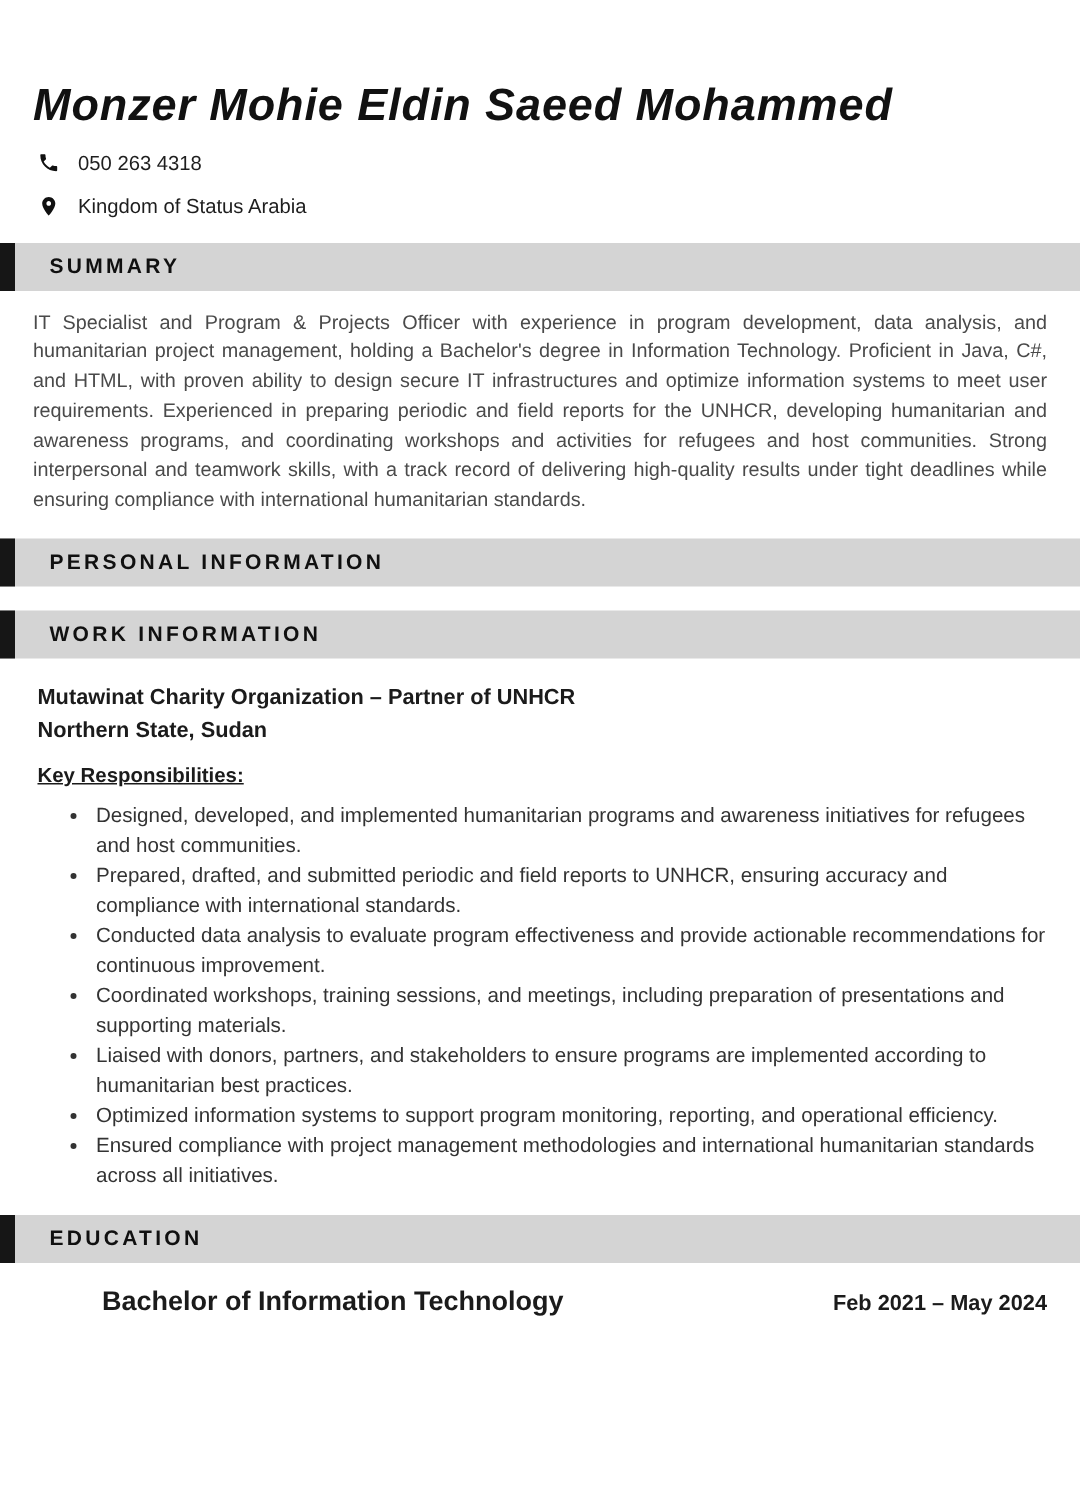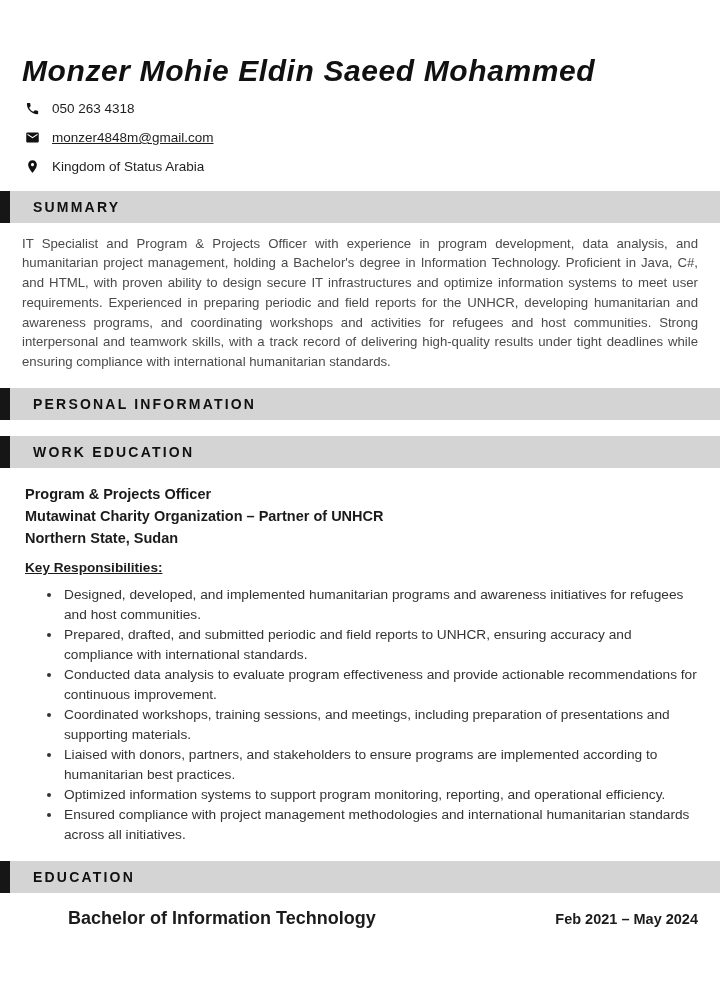--- a/index.html
+++ b/index.html
@@ -126,49 +126,40 @@
       <span class="icon">
         <svg viewBox="0 0 24 24">
             <path d="M6.62 10.79c1.44 2.83 3.76 5.14 6.59 6.59l2.2-2.2c.27-.27.67-.36 1.02-.24 1.12.37 2.33.57 3.57.57.55 0 1 .45 1 1V20c0 .55-.45 1-1 1-9.39 0-17-7.61-17-17 0-.55.45-1 1-1h3.5c.55 0 1 .45 1 1 0 1.25.2 2.45.57 3.57.11.35.03.74-.25 1.02l-2.2 2.2z"></path>
           </svg>
       </span>
       <span class="txt">050 263 4318</span>
     </div>
     <div class="contact-row">
       <span class="icon">
         <svg viewBox="0 0 24 24">
-            <path d="M20 4H4c-1.1 0-1.99.9-1.99 2L2 18c0 1.1.9 2 2 2h16c1.1 0 2-.9 2-2V6c0-1.1-.9-2-2-2zm0 4l-8 5-8-5V6l8 5 8-5v2z"></path>
-          </svg>
-      </span>
-      <a class="txt email-link" href="#">monzer4848m@gmail.com</a>
-    </div>
-    <div class="contact-row">
-      <span class="icon">
-        <svg viewBox="0 0 24 24">
             <path d="M12 2C8.13 2 5 5.13 5 9c0 5.25 7 13 7 13s7-7.75 7-13c0-3.87-3.13-7-7-7zm0 9.5c-1.38 0-2.5-1.12-2.5-2.5s1.12-2.5 2.5-2.5 2.5 1.12 2.5 2.5-1.12 2.5-2.5 2.5z"></path>
           </svg>
       </span>
       <span class="txt">Kingdom of Status Arabia</span>
     </div>
   </div>
 
   <div class="section-bar">
     <span class="section-title">SUMMARY</span>
   </div>
   <p class="summary-text">IT Specialist and Program &amp; Projects Officer with experience in program development, data analysis, and humanitarian project management, holding a Bachelor's degree in Information Technology. Proficient in Java, C#, and HTML, with proven ability to design secure IT infrastructures and optimize information systems to meet user requirements. Experienced in preparing periodic and field reports for the UNHCR, developing humanitarian and awareness programs, and coordinating workshops and activities for refugees and host communities. Strong interpersonal and teamwork skills, with a track record of delivering high-quality results under tight deadlines while ensuring compliance with international humanitarian standards.</p>
 
   <div class="section-bar">
     <span class="section-title">PERSONAL INFORMATION</span>
   </div>
 
   <div class="section-bar">
-    <span class="section-title">WORK EDUCATION</span>
+    <span class="section-title">WORK INFORMATION</span>
   </div>
   <div class="job-block">
-    <p class="job-line">Program &amp; Projects Officer</p>
     <p class="job-line">Mutawinat Charity Organization – Partner of UNHCR</p>
     <p class="job-line">Northern State, Sudan</p>
   </div>
   <p class="resp-label">Key Responsibilities:</p>
   <ul class="bullet-list work-list">
       <li>Designed, developed, and implemented humanitarian programs and awareness initiatives for refugees and host communities.</li>
       <li>Prepared, drafted, and submitted periodic and field reports to UNHCR, ensuring accuracy and compliance with international standards.</li>
       <li>Conducted data analysis to evaluate program effectiveness and provide actionable recommendations for continuous improvement.</li>
       <li>Coordinated workshops, training sessions, and meetings, including preparation of presentations and supporting materials.</li>
       <li>Liaised with donors, partners, and stakeholders to ensure programs are implemented according to humanitarian best practices.</li>

